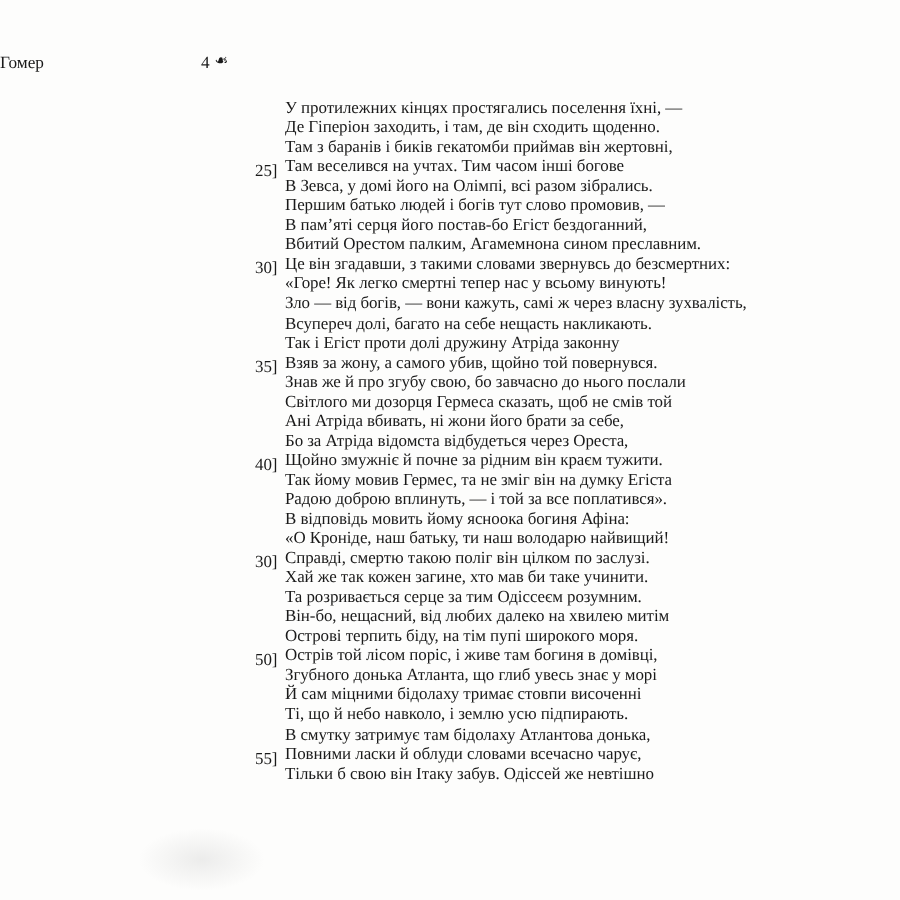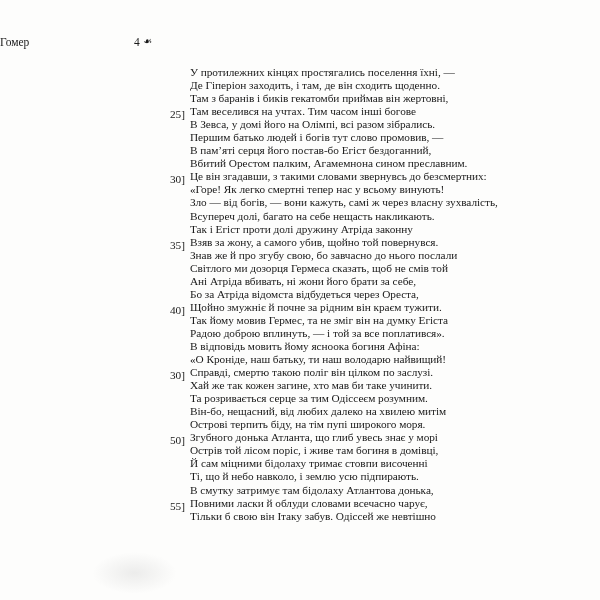--- a/index.html
+++ b/index.html
@@ -233,26 +233,26 @@
     <span class="txt">Він-бо, нещасний, від любих далеко на хвилею митім</span>
   </div>
 
   <div class="line">
     <span class="num">50]</span>
     <span class="txt">Острові терпить біду, на тім пупі широкого моря.</span>
   </div>
 
   <div class="line">
     <span class="num"></span>
+    <span class="txt">Острів той лісом поріс, і живе там богиня в домівці,</span>
+  </div>
+
+  <div class="line">
+    <span class="num"></span>
     <span class="txt">Згубного донька Атланта, що глиб увесь знає у морі</span>
-  </div>
-
-  <div class="line">
-    <span class="num"></span>
-    <span class="txt">Острів той лісом поріс, і живе там богиня в домівці,</span>
   </div>
 
   <div class="line">
     <span class="num"></span>
     <span class="txt">Й сам міцними бідолаху тримає стовпи височенні</span>
   </div>
 
   <div class="line">
     <span class="num"></span>
     <span class="txt">Ті, що й небо навколо, і землю усю підпирають.</span>

